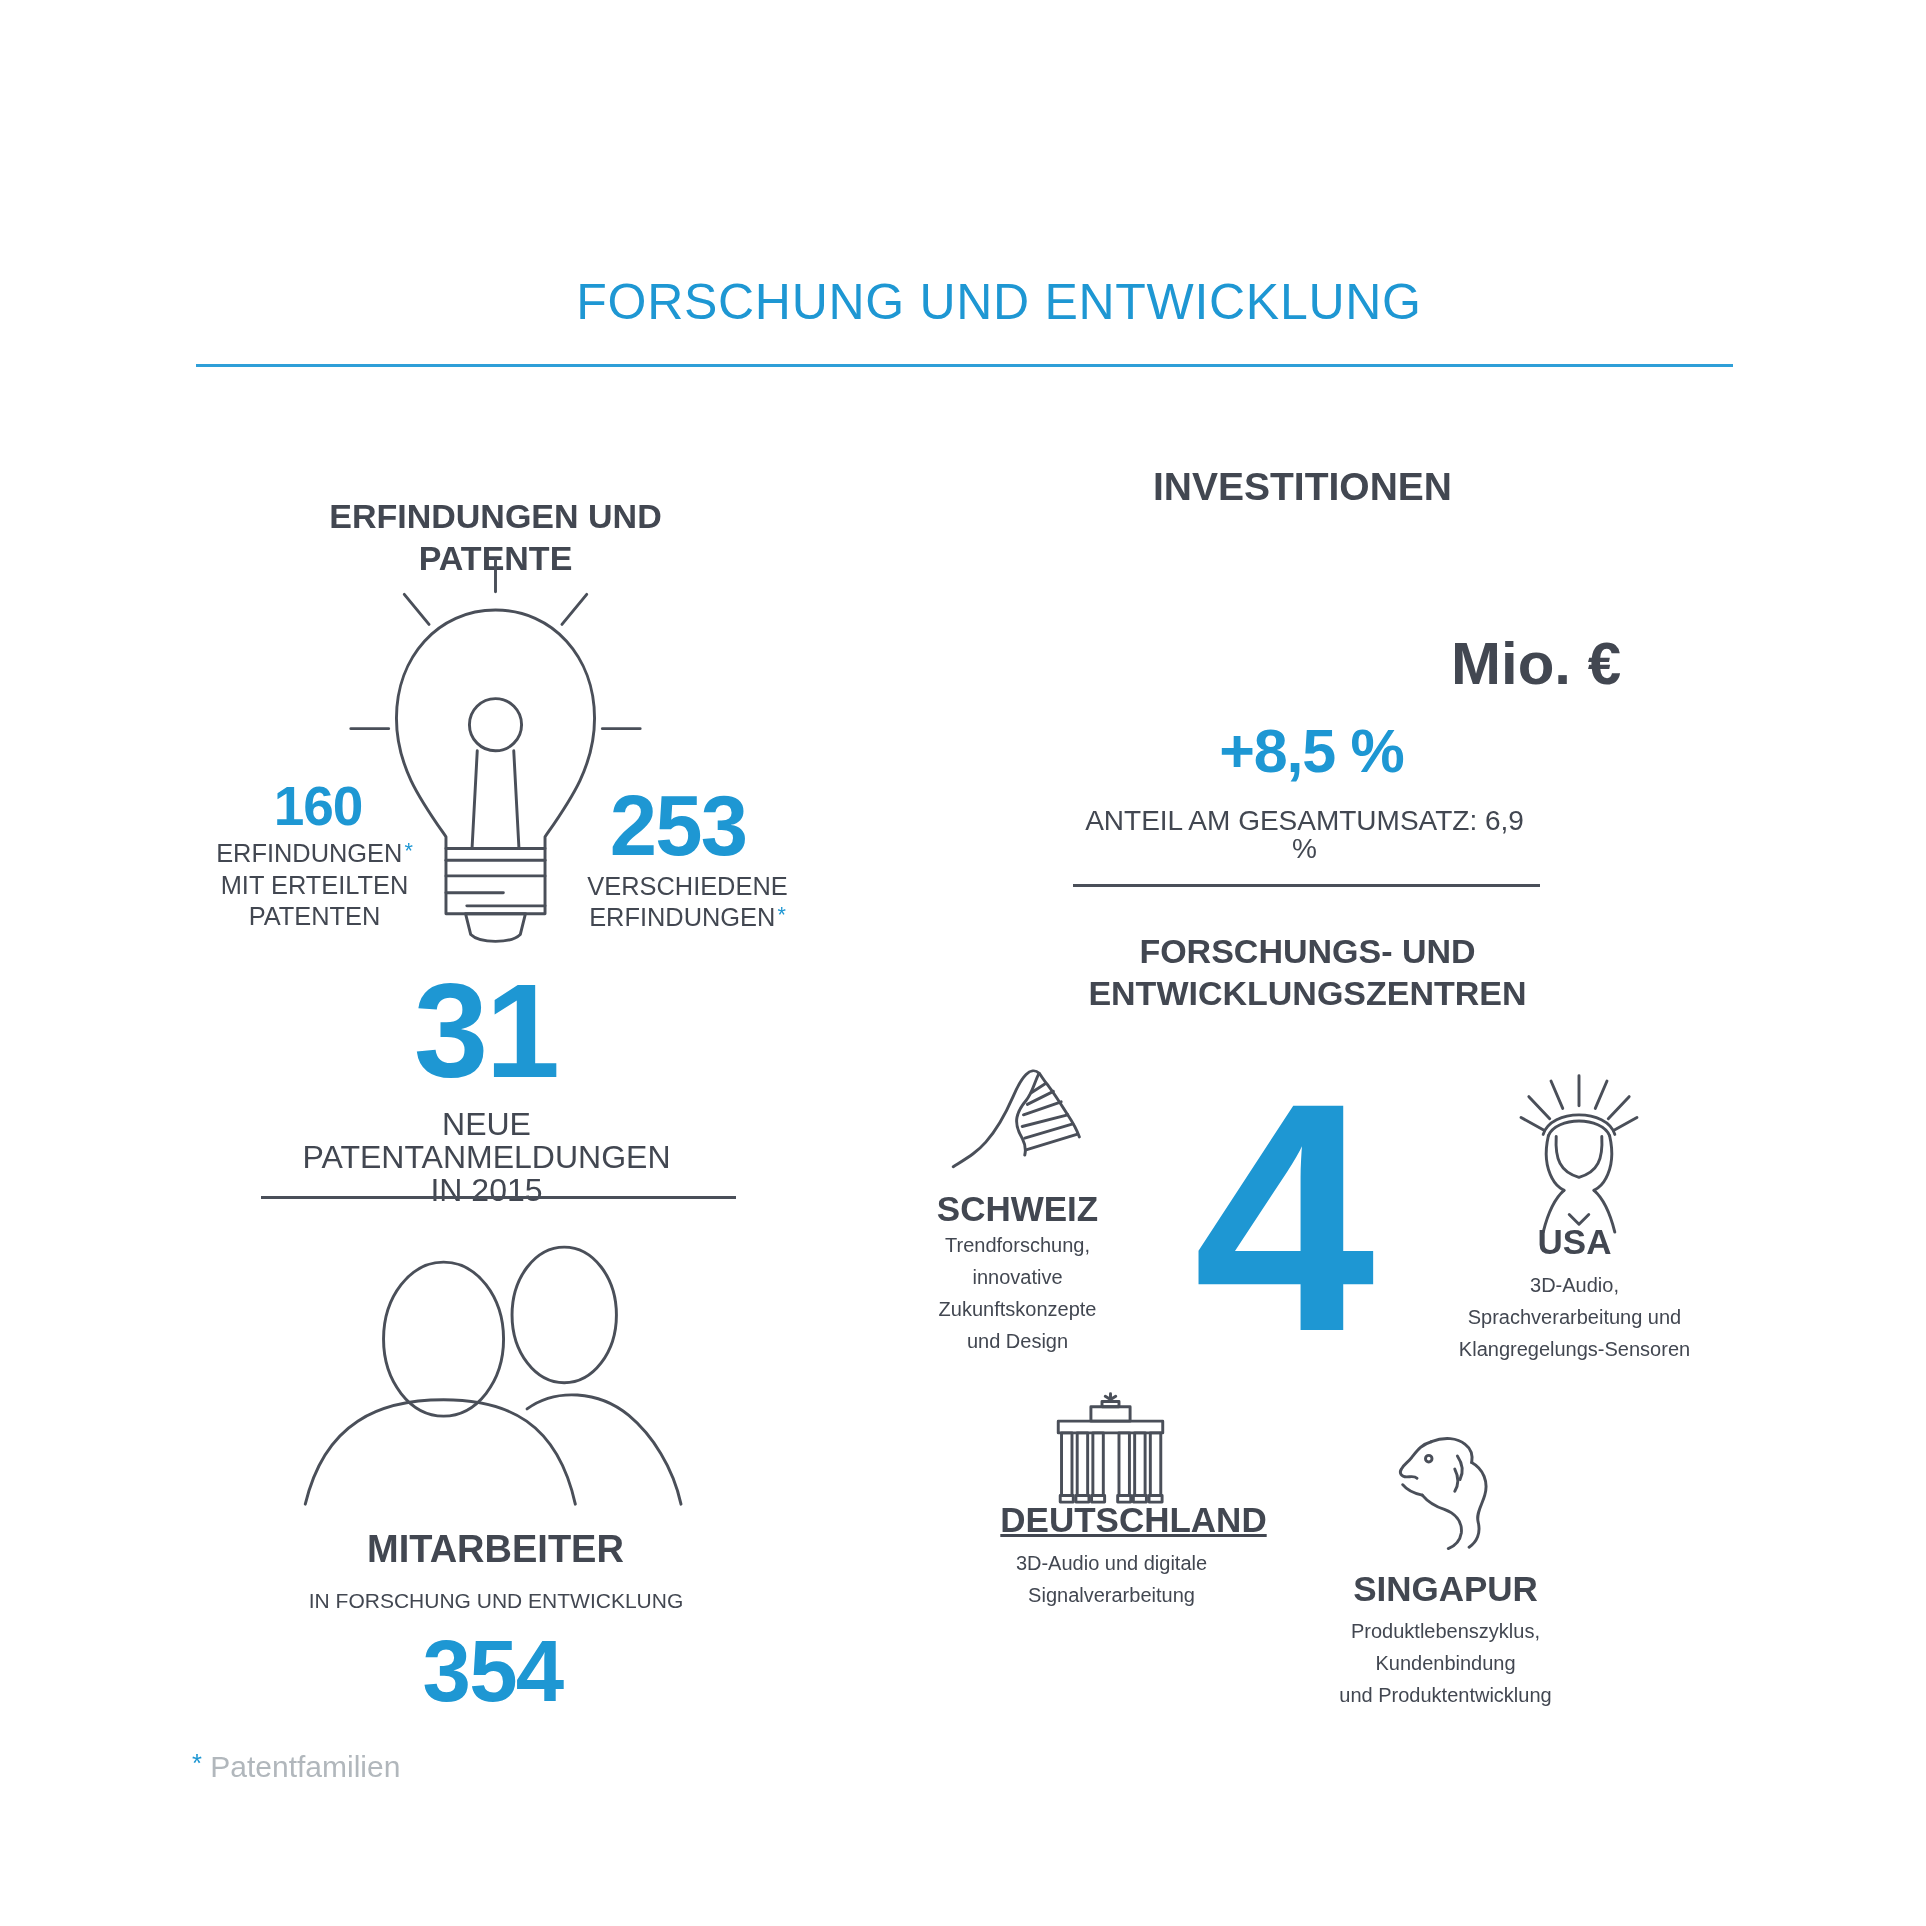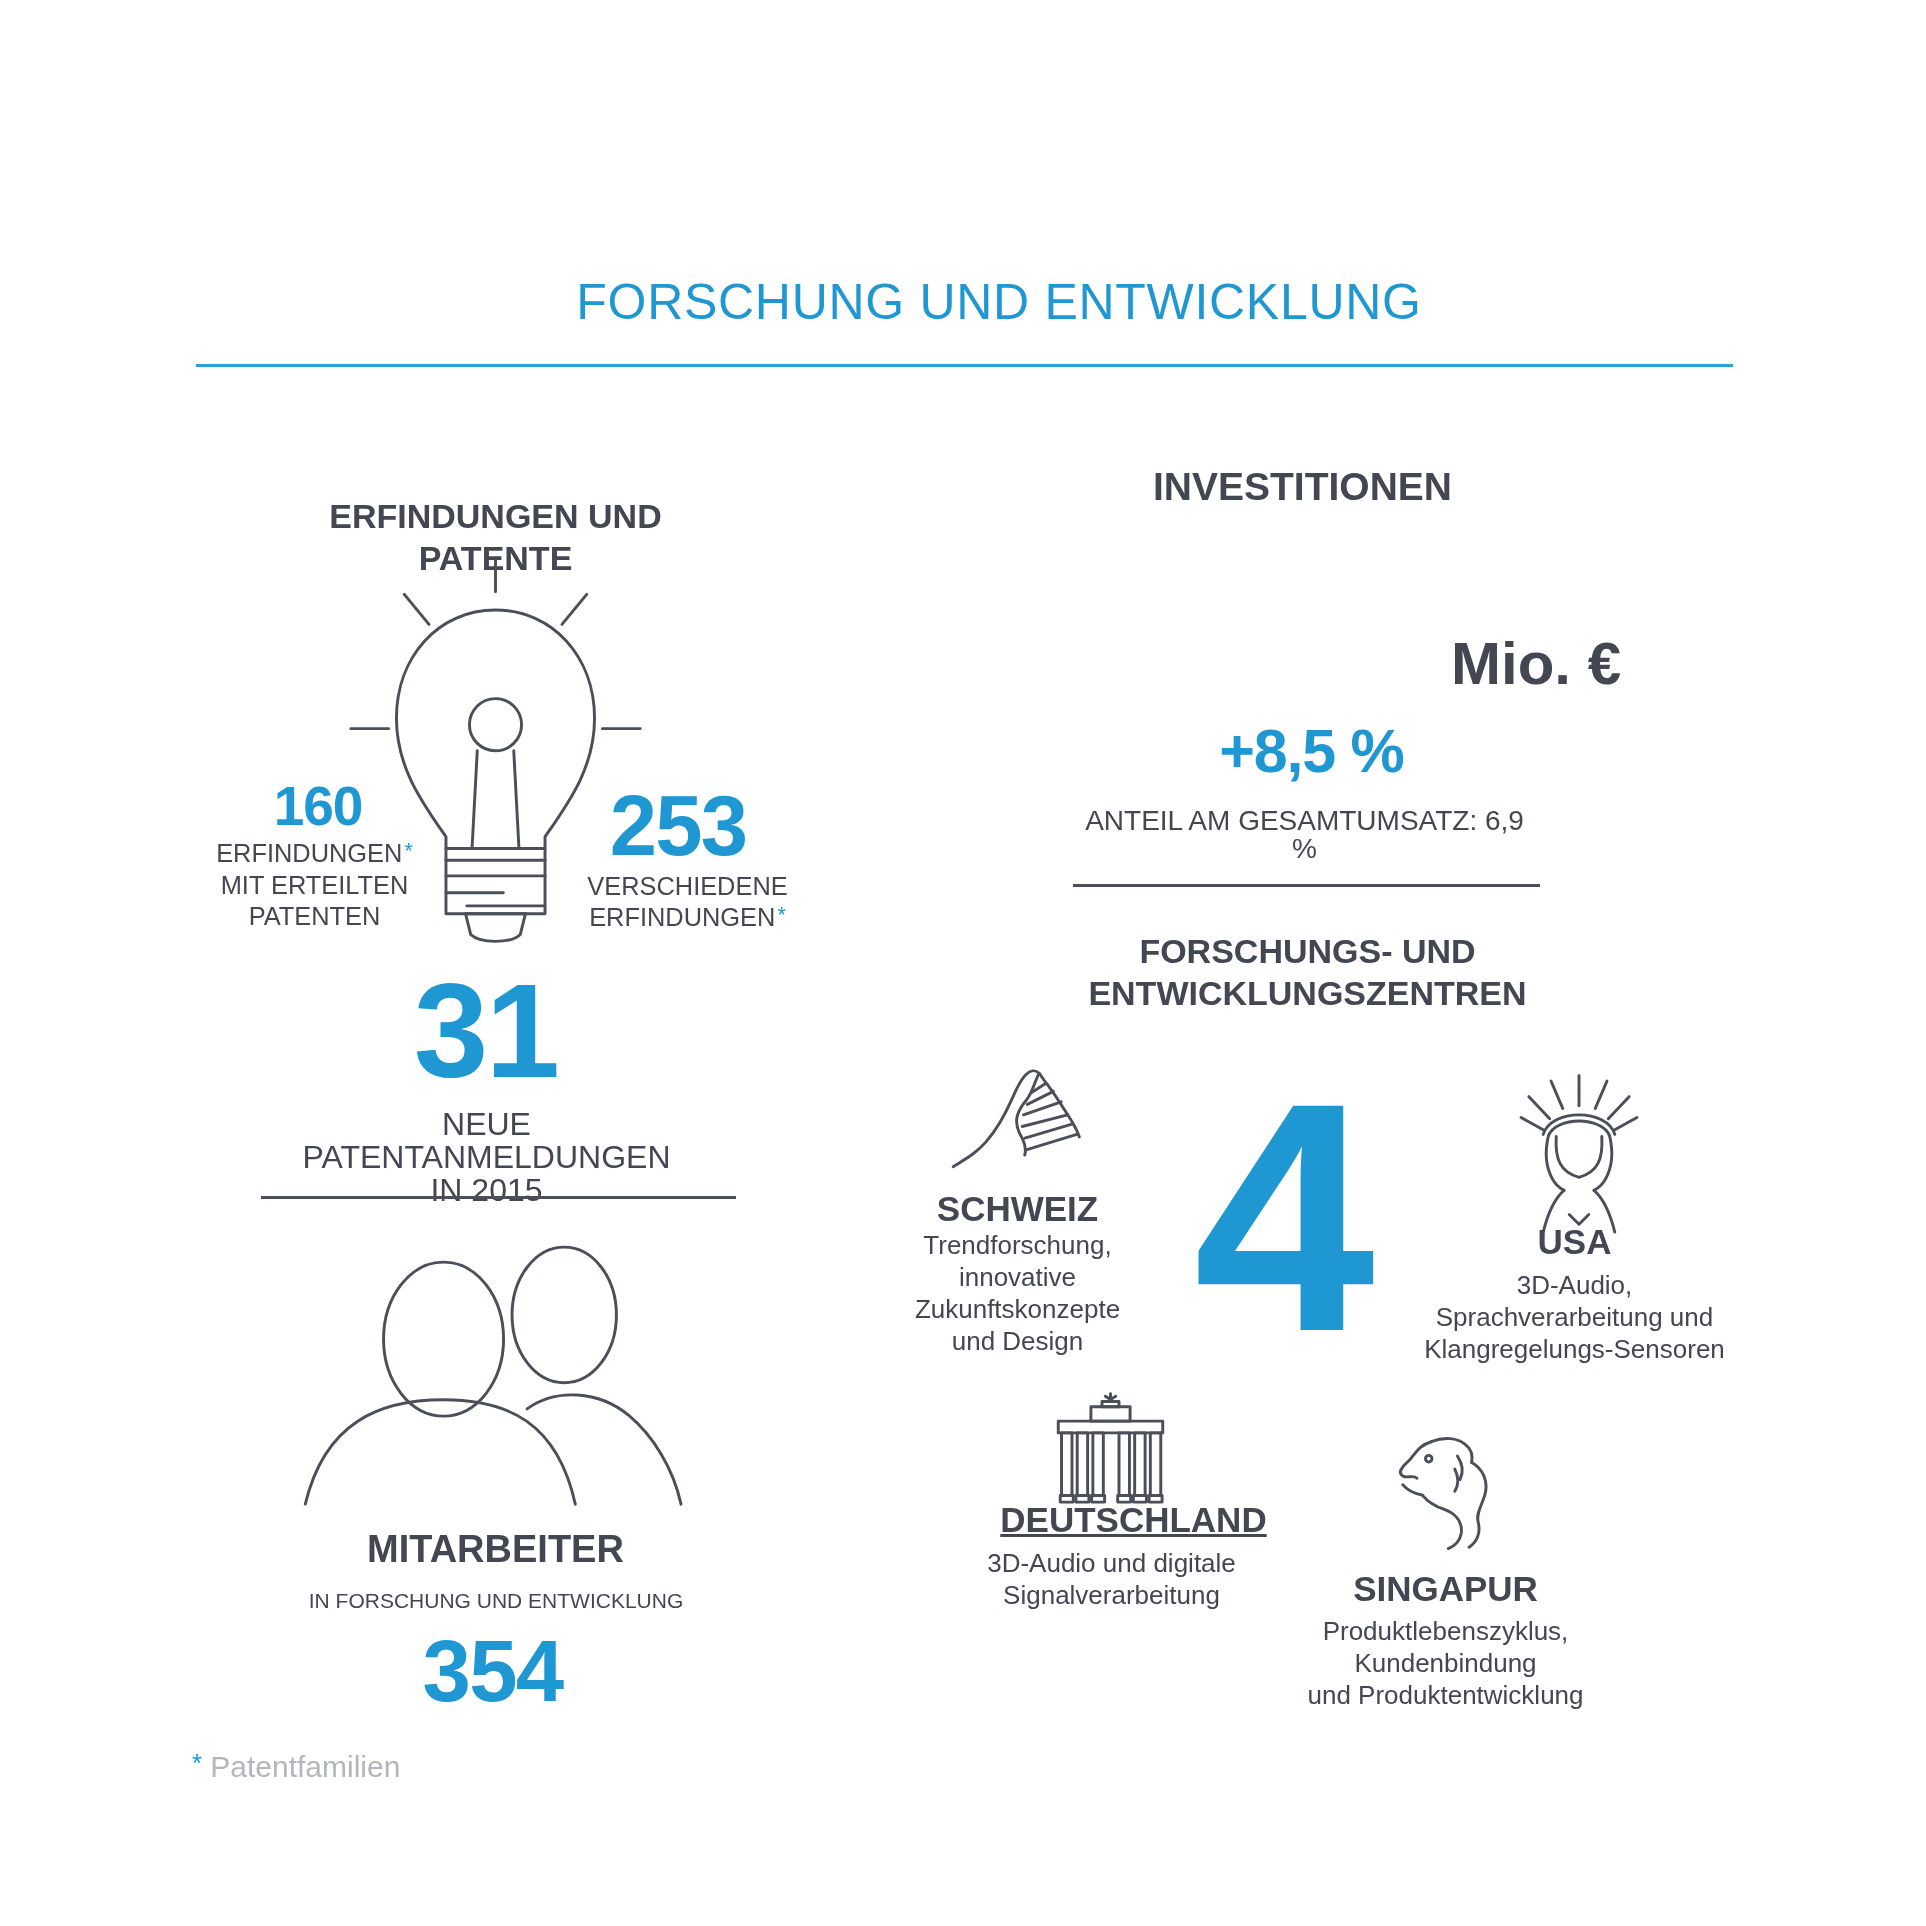--- a/index.html
+++ b/index.html
@@ -16,21 +16,21 @@
   .blk { position:absolute; text-align:center; line-height:1; }
   .left-align { text-align:left; white-space:nowrap; }
   .h1 { color:var(--blue); font-size:50px; font-weight:400; letter-spacing:0.7px;margin-left:36px; }
   .rule { position:absolute; }
   .rule-blue { background:#2f9fd8; height:3.3px; }
   .rule-dark { background:#4a4f59; height:2.6px; }
   .h-caps { color:var(--dark); font-weight:700; font-size:34px; line-height:42px; }
   .num { color:var(--blue); font-weight:700; letter-spacing:-0.02em; }
   .bignum-dark { color:var(--dark); font-weight:700; letter-spacing:-0.025em; }
   .small-caps { color:var(--dark); font-size:25.4px; line-height:31px; }
-  .lines { color:var(--dark); font-size:26px; line-height:32px; }
+  .lines { color:var(--dark); font-size:20px; line-height:32px; }
   .country { color:var(--dark); font-weight:700; font-size:35px; }
   .unit { color:var(--dark); font-weight:700; font-size:60px; }
   .share { color:var(--dark); font-size:28px; }
   .star { color:var(--blue); }
   .sup { position:relative; top:-0.18em; font-size:0.85em; margin-left:2px; }
   .gray { color:var(--gray); }
   .foot { font-size:30px; }
   svg { display:block; }
   svg * { stroke:var(--icon); stroke-width:4.5; fill:none; stroke-linecap:round; stroke-linejoin:round; }
 </style>

